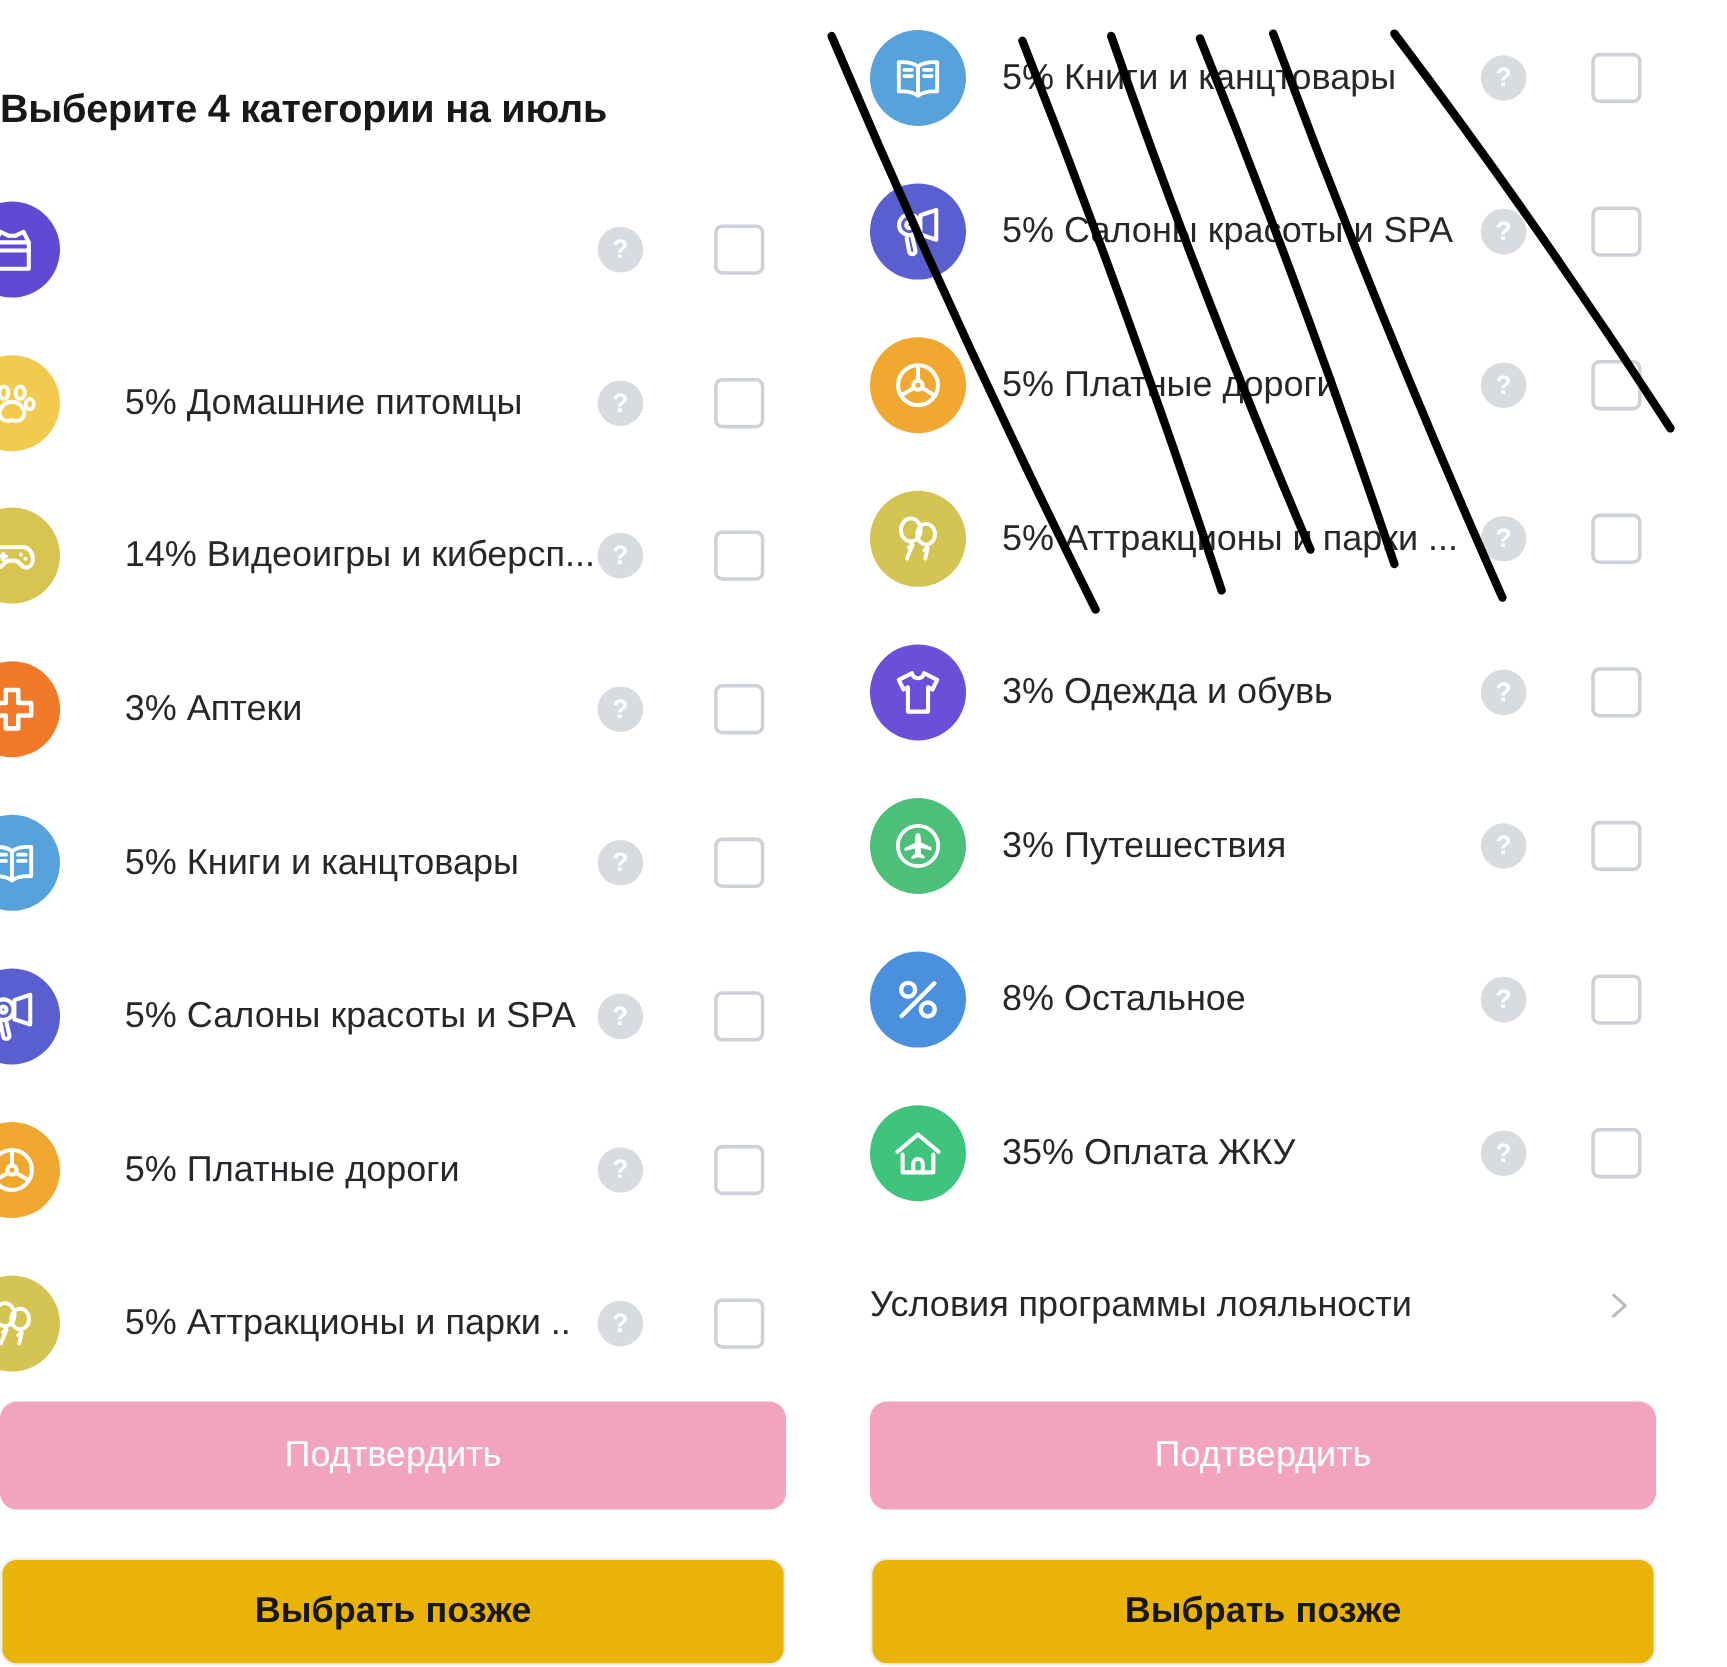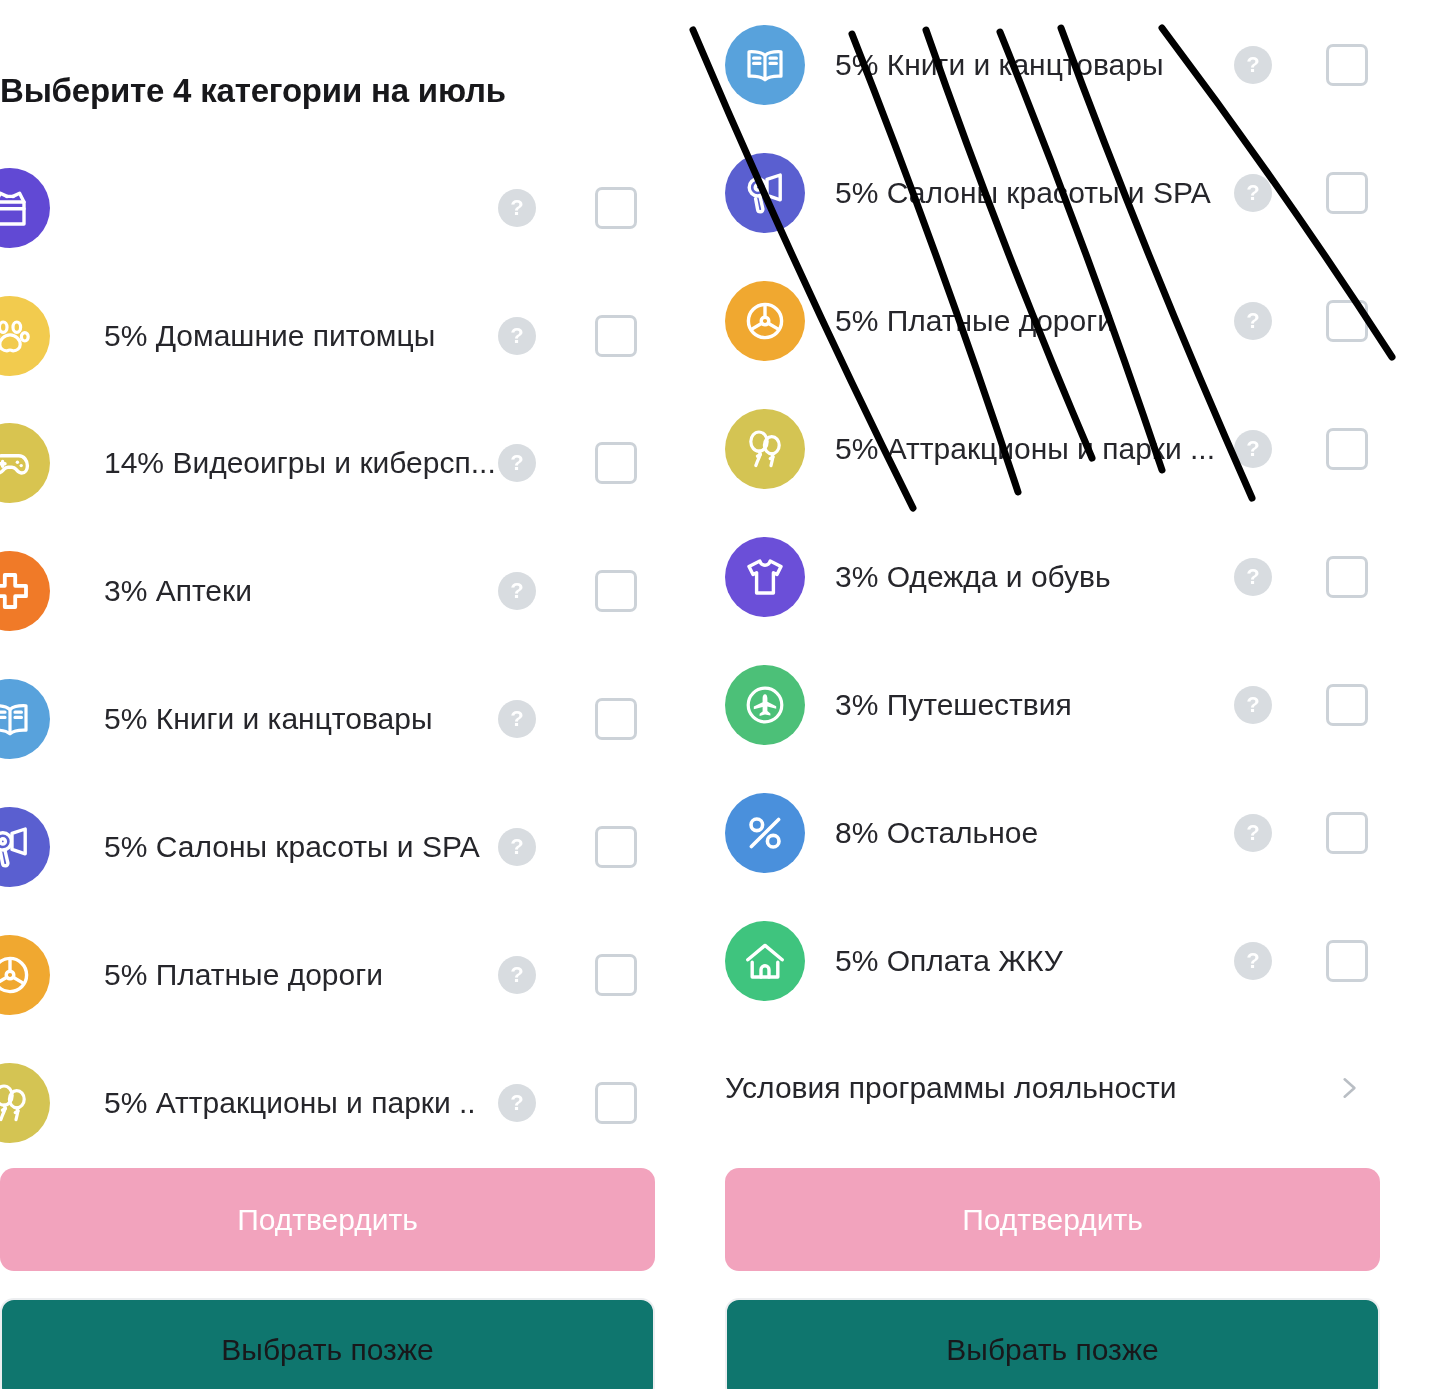--- a/index.html
+++ b/index.html
@@ -96,34 +96,34 @@
   .terms-chev {
     position: absolute; right: 18px; top: 50%;
     transform: translateY(-50%);
     width: 26px; height: 26px;
   }
   .terms-chev svg { width: 26px; height: 26px; display:block; }
 
   
   .btn {
     position: absolute;
-    height: 103px;
+    height: 90px;
     border-radius: 14px;
     display: flex; align-items: center; justify-content: center;
     font-size: 30px;
   }
   .btn-primary {
     background: #f2a3bd;
     color: #ffffff;
   }
   .btn-secondary {
-    background: #0f766e;
+    background: #eab308;
     color: #18181b;
     border: 2px solid #eceef0;
-    font-weight: normal;
+    font-weight: bold;
   }
   .panel-left  .btn { left: 30px; width: 655px; }
   .panel-right .btn { left: 0px;  width: 655px; }
   .btn-primary   { top: 1168px; }
   .btn-secondary { top: 1298px; }
 
   
   #scribble { position: absolute; left: 0; top: 0; width: 1439px; height: 1389px; pointer-events: none; }
 </style>
 </head>
@@ -334,21 +334,21 @@
           <div class="checkbox"></div>
         </div>
         <div class="row" style="top: 913px;">
           <div class="cat-icon" style="background: rgb(63, 196, 126);">
             <svg viewBox="0 0 24 24" fill="none" stroke="#fff" stroke-width="1.7" stroke-linecap="round" stroke-linejoin="round">
               <path d="M3.4 11.4 12 4.2l8.6 7.2"></path>
               <path d="M5.6 12.6V20h12.8v-7.4"></path>
               <path d="M10 20v-3.6c0-1.1.9-2 2-2s2 .9 2 2V20"></path>
             </svg>
           </div>
-          <div class="row-label">5% Оплата ЖКУ</div>
+          <div class="row-label">35% Оплата ЖКУ</div>
           <div class="help-icon">?</div>
           <div class="checkbox"></div>
         </div>
       </div>
 
     <div class="terms" id="terms-row" style="top: 1058px;">
       <span class="terms-text">Условия программы лояльности</span>
       <span class="terms-chev">
         <svg viewBox="0 0 24 24" fill="none" stroke="#b9bec4" stroke-width="2.4" stroke-linecap="round" stroke-linejoin="round">
           <polyline points="8,4 17,12 8,20"></polyline>

